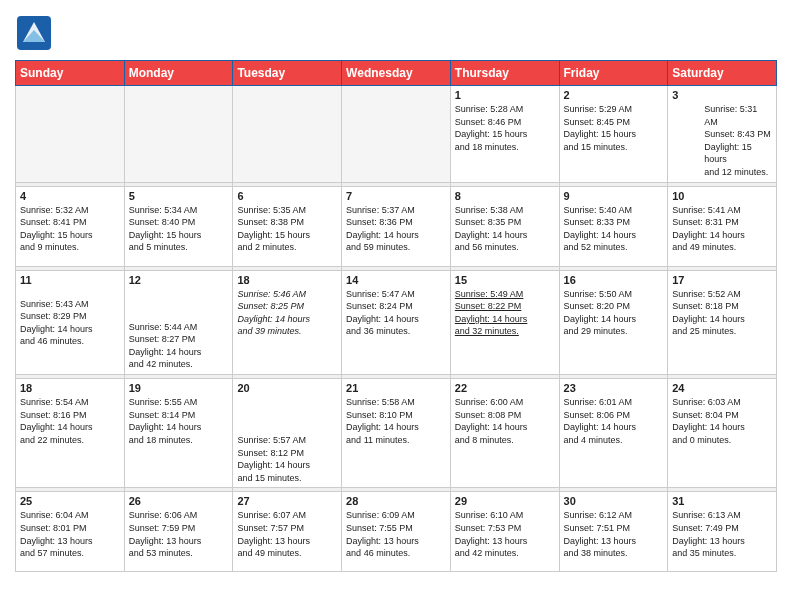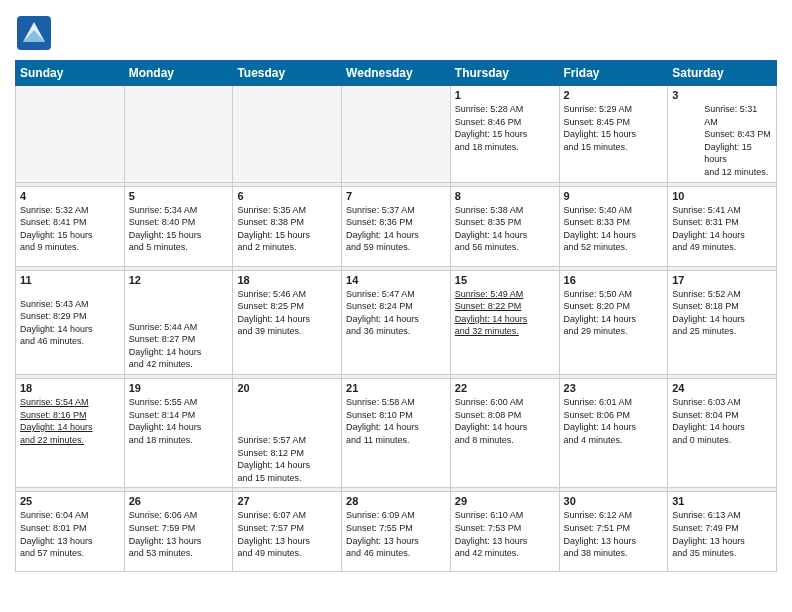--- a/index.html
+++ b/index.html
@@ -59,21 +59,21 @@
     .location {
       font-size: 14px;
       color: #444;
     }
     .calendar {
       width: 100%;
       border-collapse: collapse;
       border: 1px solid #ccc;
     }
     .calendar th {
-      background: #0369a1;
+      background: #ef4444;
       color: #fff;
       font-size: 12px;
       font-weight: bold;
       padding: 5px 4px;
       text-align: left;
       border: 1px solid #1a5fa8;
     }
     .calendar td {
       border: 1px solid #ccc;
       vertical-align: top;
@@ -251,21 +251,21 @@
           </td>
           <td>
             <div class="day-num">12</div>
             <div class="day-info" style="white-space: pre-line; margin-top: 35px;">Sunrise: 5:44 AM
 Sunset: 8:27 PM
 Daylight: 14 hours
 and 42 minutes.</div>
           </td>
           <td>
             <div class="day-num">18</div>
-            <div class="day-info" style="white-space: pre-line;">Sunrise: 5:46 AM
+            <div class="day-info" style="white-space: pre-line; font-style: italic;">Sunrise: 5:46 AM
 Sunset: 8:25 PM
 Daylight: 14 hours
 and 39 minutes.</div>
           </td>
           <td>
             <div class="day-num">14</div>
             <div class="day-info" style="white-space: pre-line;">Sunrise: 5:47 AM
 Sunset: 8:24 PM
 Daylight: 14 hours
 and 36 minutes.</div>
@@ -297,21 +297,21 @@
           <td></td>
           <td></td>
           <td></td>
           <td></td>
           <td></td>
           <td></td>
         </tr>
         <tr>
           <td>
             <div class="day-num">18</div>
-            <div class="day-info" style="white-space: pre-line; text-decoration: underline;">Sunrise: 5:54 AM
+            <div class="day-info" style="white-space: pre-line;">Sunrise: 5:54 AM
 Sunset: 8:16 PM
 Daylight: 14 hours
 and 22 minutes.</div>
           </td>
           <td>
             <div class="day-num">19</div>
             <div class="day-info" style="white-space: pre-line;">Sunrise: 5:55 AM
 Sunset: 8:14 PM
 Daylight: 14 hours
 and 18 minutes.</div>

